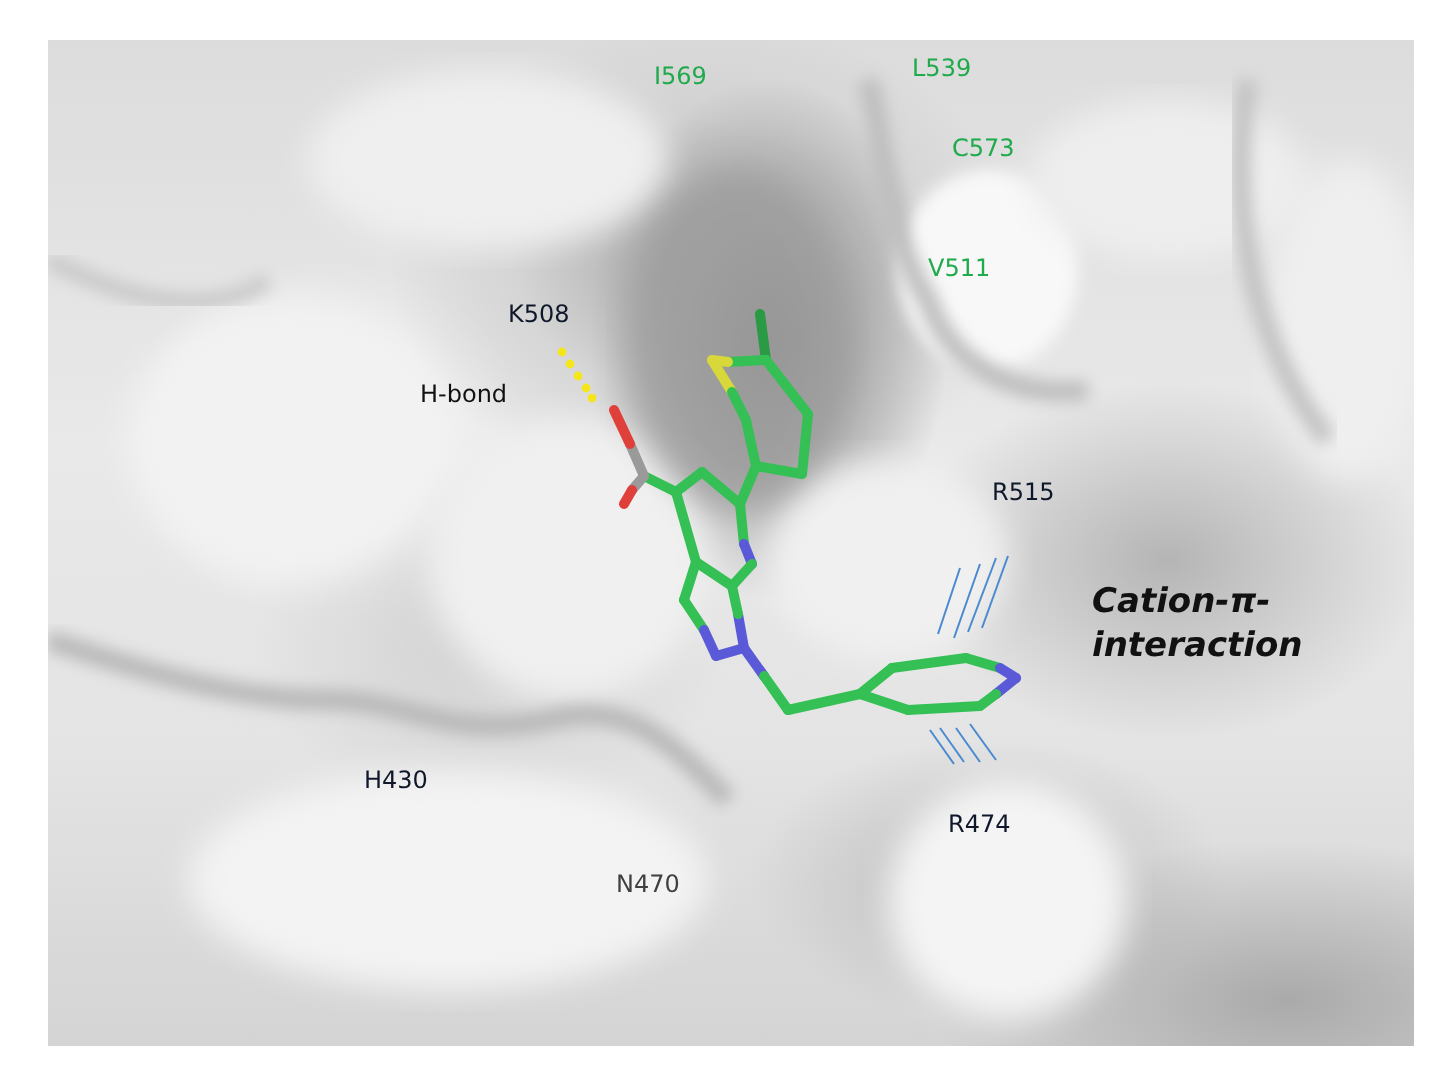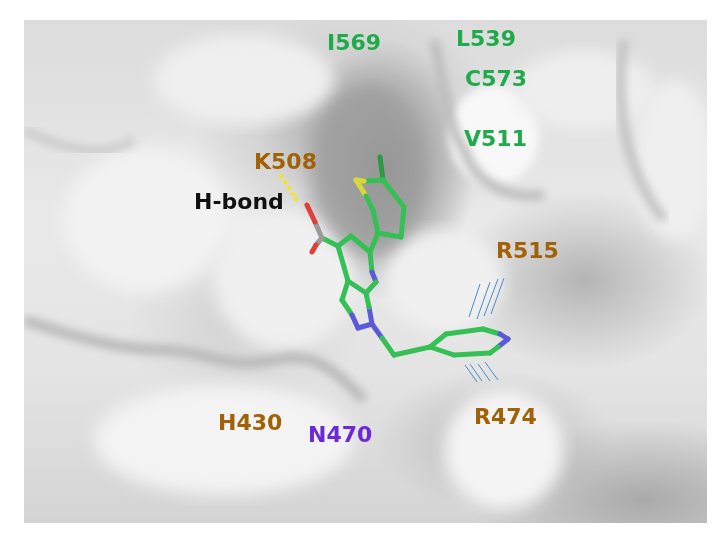--- a/index.html
+++ b/index.html
@@ -10,24 +10,24 @@
       radial-gradient(ellipse 90px 130px at 360px 150px, #8f8f8f 0%, #a9a9a9 45%, rgba(200,200,200,0) 100%),
       radial-gradient(ellipse 160px 120px at 330px 110px, rgba(150,150,150,0.85) 0%, rgba(190,190,190,0.4) 60%, rgba(220,220,220,0) 100%),
       radial-gradient(ellipse 130px 90px at 560px 260px, rgba(175,175,175,0.9) 0%, rgba(215,215,215,0) 100%),
       radial-gradient(ellipse 180px 80px at 620px 480px, rgba(165,165,165,0.9) 0%, rgba(210,210,210,0) 100%),
       radial-gradient(ellipse 120px 90px at 220px 300px, rgba(200,200,200,0.7) 0%, rgba(230,230,230,0) 100%),
       radial-gradient(ellipse 100px 90px at 140px 200px, rgba(250,250,250,1) 0%, rgba(240,240,240,0) 100%),
       radial-gradient(ellipse 120px 70px at 470px 420px, rgba(180,180,180,0.8) 0%, rgba(230,230,230,0) 100%),
       linear-gradient(180deg, #dcdcdc 0%, #e9e9e9 40%, #e4e4e4 70%, #d4d4d4 100%);
   }
   .surface svg { position:absolute; left:0; top:0; }
-  .label { position:absolute; font-weight:bold; font-size:22px; line-height:1; white-space:nowrap; }
+  .label { position:absolute; font-weight:normal; font-size:12px; line-height:1; white-space:nowrap; }
   .green { color:#1faa4b; }
-  .blue { color:#a16207; }
-  .purple { color:#6d28d9; }
+  .blue { color:#0f172a; }
+  .purple { color:#404040;margin-top:12px; }
   .black { color:#111111; }
   .italic { font-style:italic; font-weight:bold; font-size:17px; line-height:22px; }
   .mol { position:absolute; left:0; top:0; }
 </style>
 </head>
 <body>
 
 <div class="surface">
   <svg width="683" height="503" viewBox="0 0 683 503">
     <defs>
@@ -125,22 +125,24 @@
   <g stroke="#4a8ad0" stroke-width="1">
     <line x1="465" y1="365" x2="477" y2="382"></line>
     <line x1="470" y1="364" x2="482" y2="381"></line>
     <line x1="478" y1="364" x2="490" y2="381"></line>
     <line x1="485" y1="362" x2="498" y2="380"></line>
   </g>
 </svg>
 
 <div class="label green" style="left:327px; top:32px;">I569</div>
 <div class="label green" style="left:456px; top:28px;">L539</div>
-<div class="label green" style="left:465px; top:68px;">C573</div>
+<div class="label green" style="left:476px; top:68px;">C573</div>
 <div class="label green" style="left:464px; top:128px;">V511</div>
 <div class="label blue" style="left:254px; top:151px;">K508</div>
-<div class="label black" style="left:194px; top:191px;">H-bond</div>
+<div class="label black" style="left:210px; top:191px;">H-bond</div>
 <div class="label blue" style="left:496px; top:240px;">R515</div>
 <div class="label black italic" style="left:546px; top:290px;">
+  <div>Cation-π-</div>
+  <div>interaction</div>
 </div>
 <div class="label blue" style="left:474px; top:406px;">R474</div>
-<div class="label blue" style="left:182px; top:412px;margin-left:36px;">H430</div>
+<div class="label blue" style="left:182px; top:384px;">H430</div>
 <div class="label purple" style="left:308px; top:424px;">N470</div>
 
 </body></html>

